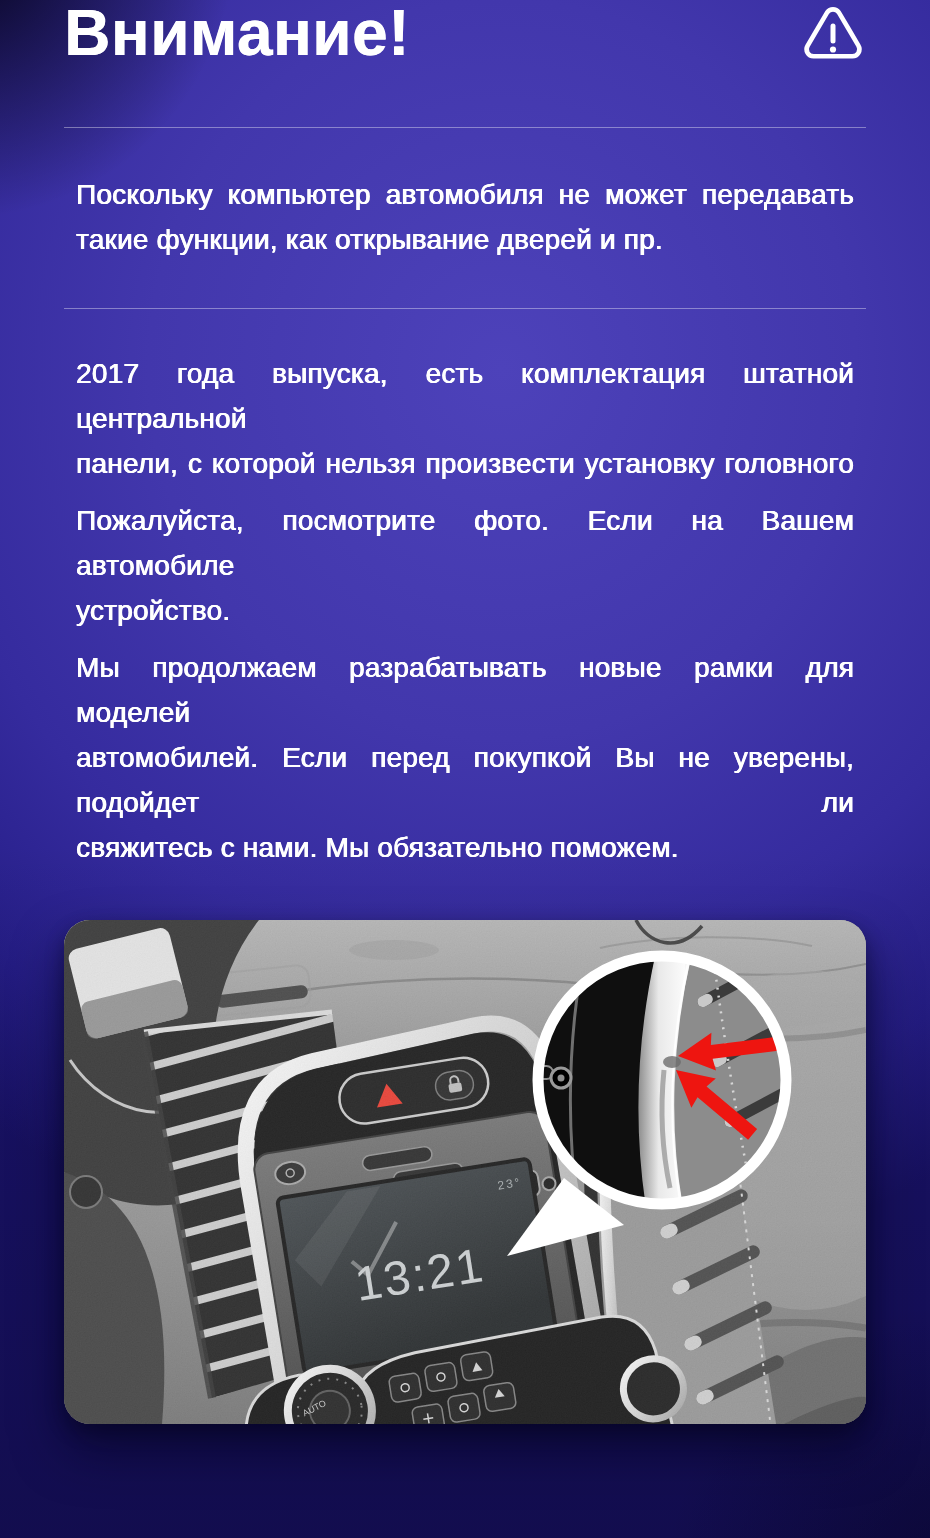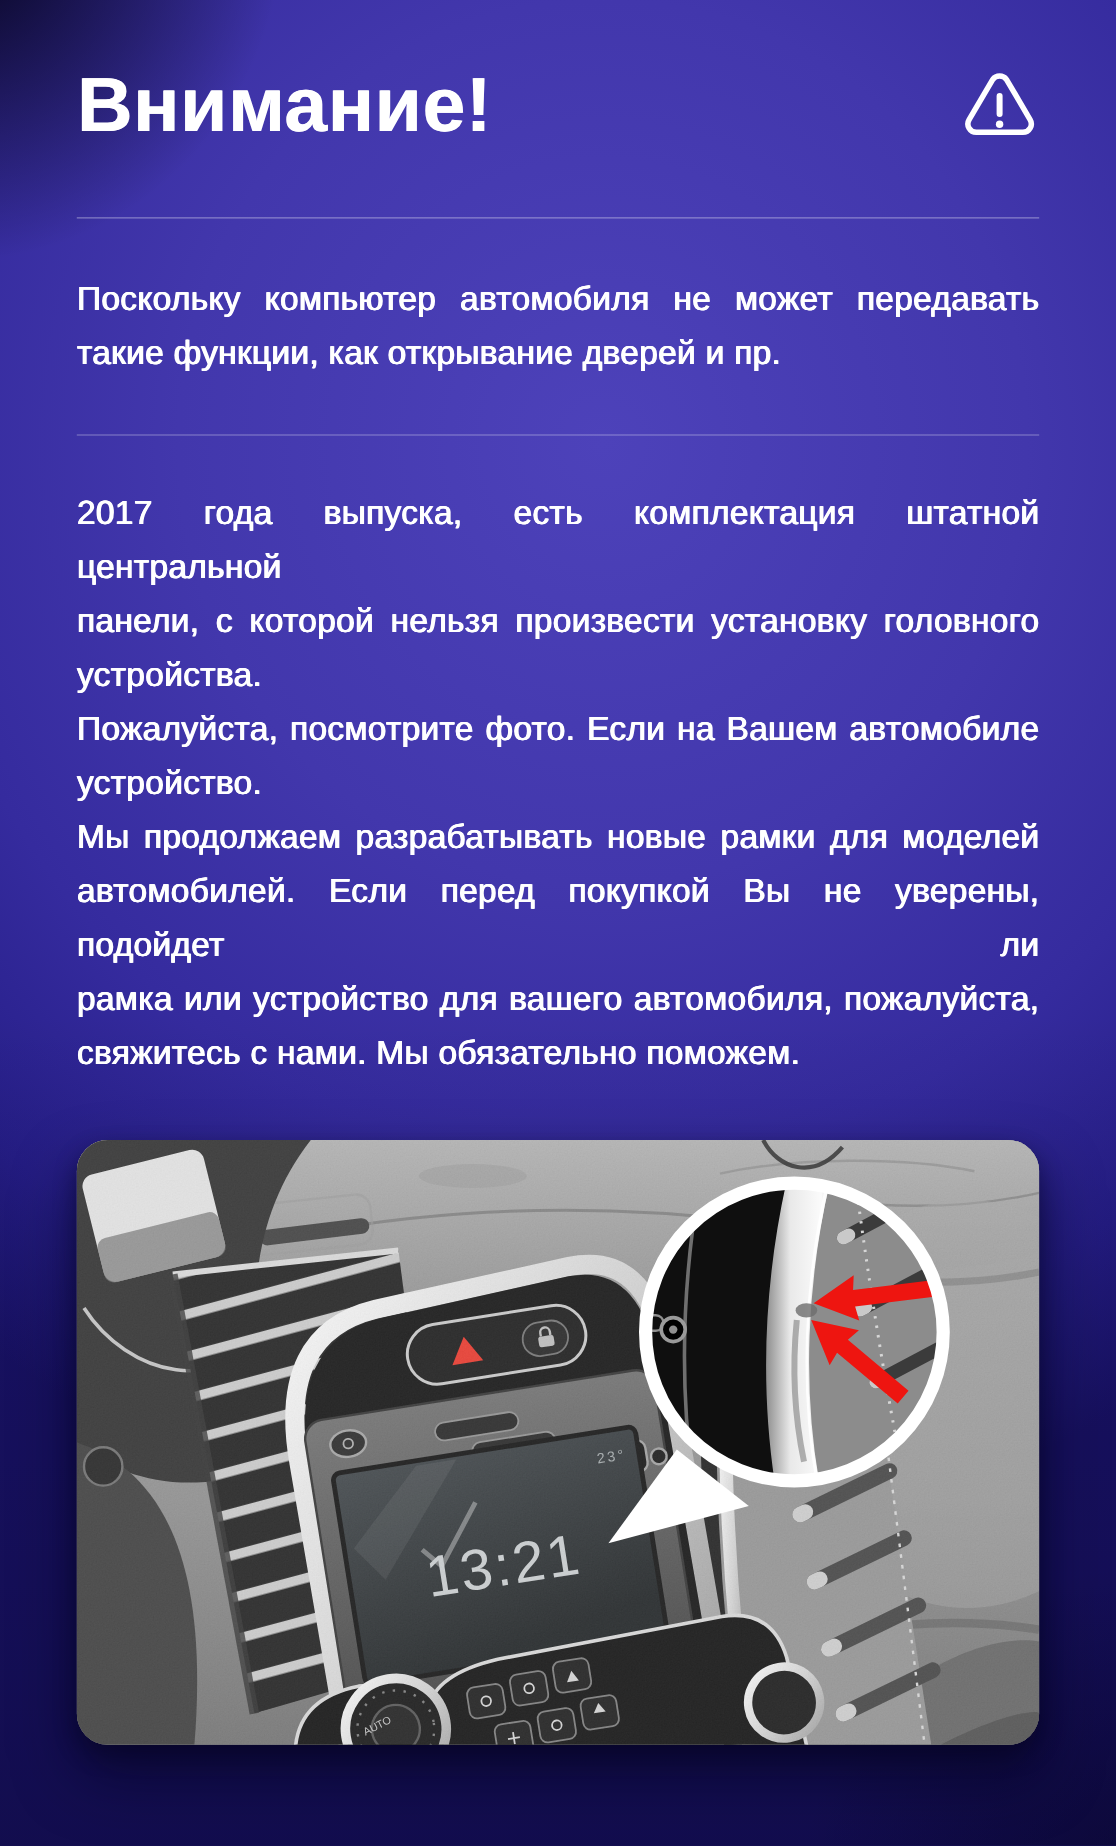--- a/index.html
+++ b/index.html
@@ -12,35 +12,35 @@
     font-family: "Liberation Sans", "DejaVu Sans", sans-serif;
     background:
       radial-gradient(42% 26% at -4% -4%, rgba(2,1,14,0.92), rgba(2,1,14,0) 70%),
       radial-gradient(50% 28% at 104% 103%, rgba(4,2,30,0.5), rgba(4,2,30,0) 65%),
       linear-gradient(180deg, rgba(8,5,40,0) 55%, rgba(8,5,40,0.42) 100%),
       radial-gradient(95% 60% at 54% 24%, #4d42ba 0%, #4237ac 40%, #352b9e 65%, #261e88 85%, #1a136a 100%);
   }
   .content { position: relative; padding: 0 64px; }
   .header-row {
     display: flex; align-items: flex-start; justify-content: space-between;
-    margin-top: 54px; height: 82px;
+    height: 82px;
   }
   .title {
     margin: 0; font-size: 64px; line-height: 1.05; font-weight: bold;
     letter-spacing: 0.5px; text-shadow: 0.6px 0 currentColor;
   }
   .warn-icon { width: 66px; height: 60px; margin-top: 4px; flex: 0 0 auto; }
   .warn-icon svg { display: block; width: 100%; height: 100%; }
   hr.divider {
     border: 0; height: 0; border-top: 1px solid rgba(255,255,255,0.38);
     margin: 45px 0 0 0;
   }
   hr.d2 { margin-top: 46px; }
   .para {
-    margin: 0; font-size: 28px; line-height: 45px; letter-spacing: 0.2px;
+    margin: 12px; font-size: 28px; line-height: 45px; letter-spacing: 0.2px;
     text-shadow: 0.6px 0 currentColor, -0.3px 0 currentColor;
   }
   .para .line { display: block; text-align: justify; text-align-last: justify; }
   .para .line.last { text-align-last: left; }
   .block1 { margin-top: 44px; }
   .block2 { margin-top: 42px; }
   .photo {
     position: relative; margin-top: 50px;
     width: 802px; height: 504px;
     border-radius: 26px; overflow: hidden;
@@ -73,30 +73,28 @@
       <span class="line">Поскольку компьютер автомобиля не может передавать</span>
       <span class="line last">такие функции, как открывание дверей и пр.</span>
     </p>
 
     <hr class="divider d2">
 
     <div class="block2">
       <p class="para">
         <span class="line">2017 года выпуска, есть комплектация штатной центральной</span>
         <span class="line">панели, с которой нельзя произвести установку головного</span>
-        <span class="line last">устройства.</span>
       </p>
       <p class="para">
         <span class="line">Пожалуйста, посмотрите фото. Если на Вашем автомобиле</span>
         <span class="line last">устройство.</span>
       </p>
       <p class="para">
         <span class="line">Мы продолжаем разрабатывать новые рамки для моделей</span>
         <span class="line">автомобилей. Если перед покупкой Вы не уверены, подойдет ли</span>
-        <span class="line">рамка или устройство для вашего автомобиля, пожалуйста,</span>
         <span class="line last">свяжитесь с нами. Мы обязательно поможем.</span>
       </p>
     </div>
 
     <div class="photo">
       <svg viewBox="0 0 802 504">
         <defs>
           <linearGradient id="topDash" x1="0" y1="0" x2="0" y2="1">
             <stop offset="0" stop-color="#adadad"></stop>
               <stop offset="1" stop-color="#8d8d8d"></stop>

